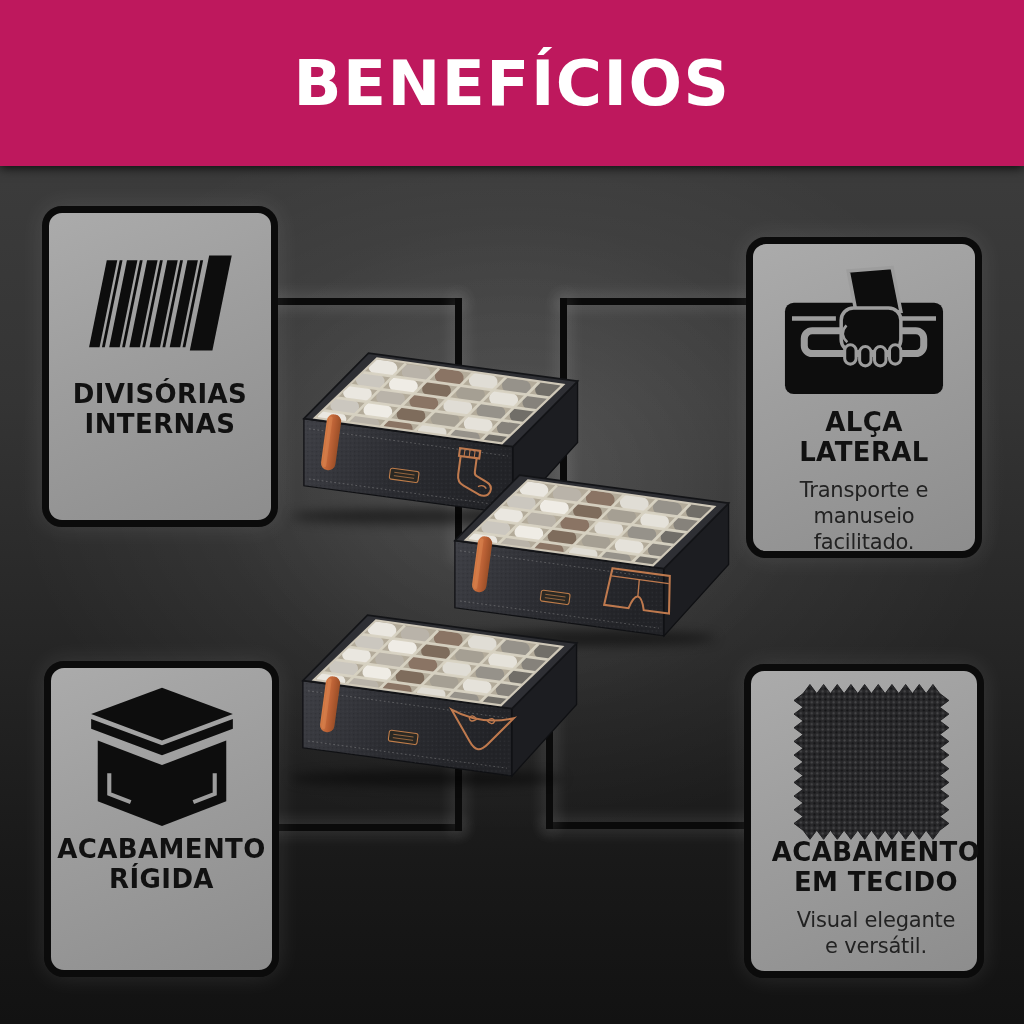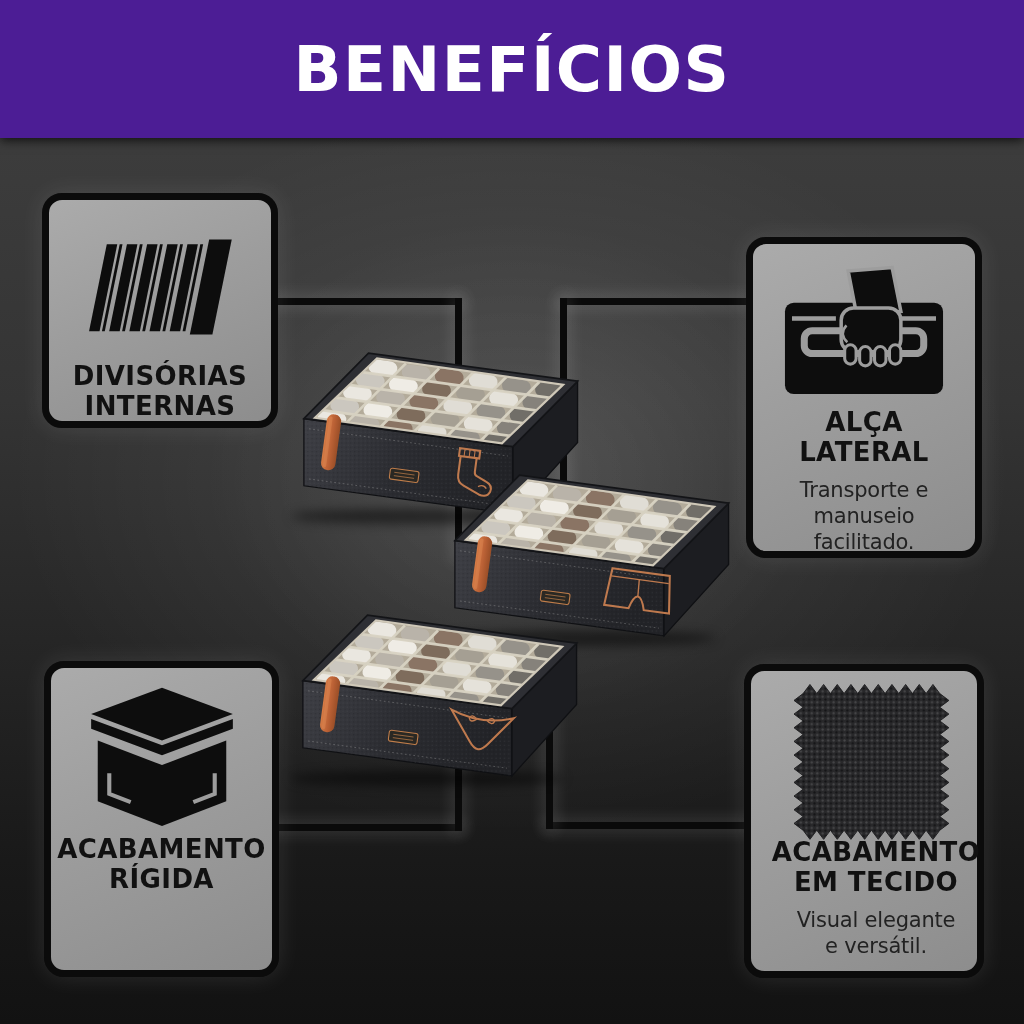--- a/index.html
+++ b/index.html
@@ -4,37 +4,37 @@
 <style>
   html,body{margin:0;padding:0;}
   body{
     width:1024px;height:1024px;position:relative;overflow:hidden;
     font-family:"DejaVu Sans","Liberation Sans",sans-serif;
     background:
       radial-gradient(ellipse 720px 520px at 50% 46%, rgba(255,255,255,0.10), rgba(255,255,255,0) 70%),
       linear-gradient(180deg,#444 0px,#3c3c3c 150px,#343434 400px,#262626 640px,#191919 860px,#121212 1024px);
   }
   .banner{
-    position:absolute;left:0;top:0;width:1024px;height:138px;background:#4c1d95;
+    position:absolute;left:0;top:0;width:1024px;height:166px;background:#be185d;
     display:flex;align-items:center;justify-content:center;z-index:7;
     box-shadow:0 2px 10px rgba(0,0,0,.8);
   }
   .banner h1{
     margin:0;color:#fff;font-size:63px;font-weight:bold;letter-spacing:1.5px;
   }
   .card{
     position:absolute;z-index:6;
     background:linear-gradient(155deg,#ababab 0%,#9d9d9d 45%,#8d8d8d 100%);
     border:7px solid #0b0b0b;border-radius:20px;
     box-shadow:0 0 24px rgba(255,255,255,0.10);
     box-sizing:border-box;
     display:flex;flex-direction:column;align-items:center;
     padding-top:20px;text-align:center;
   }
-  .card-tl{left:42px;top:193px;width:236px;height:235px;}
+  .card-tl{left:42px;top:206px;width:236px;height:321px;}
   .card-tr{left:746px;top:193px;width:236px;height:321px;margin-top:44px;}
   .card-bl{left:44px;top:661px;width:235px;height:316px;}
   .card-br{left:744px;top:664px;width:240px;height:314px;padding-left:24px;}
   .icon-wrap{height:140px;display:flex;align-items:center;justify-content:center;}
   .card h2{
     margin:6px 0 0 0;font-size:26px;line-height:1.16;font-weight:bold;
     color:#111;letter-spacing:.4px;white-space:pre-line;
   }
   .card p{
     margin:10px 0 0 0;font-size:21px;line-height:1.24;color:#222;

